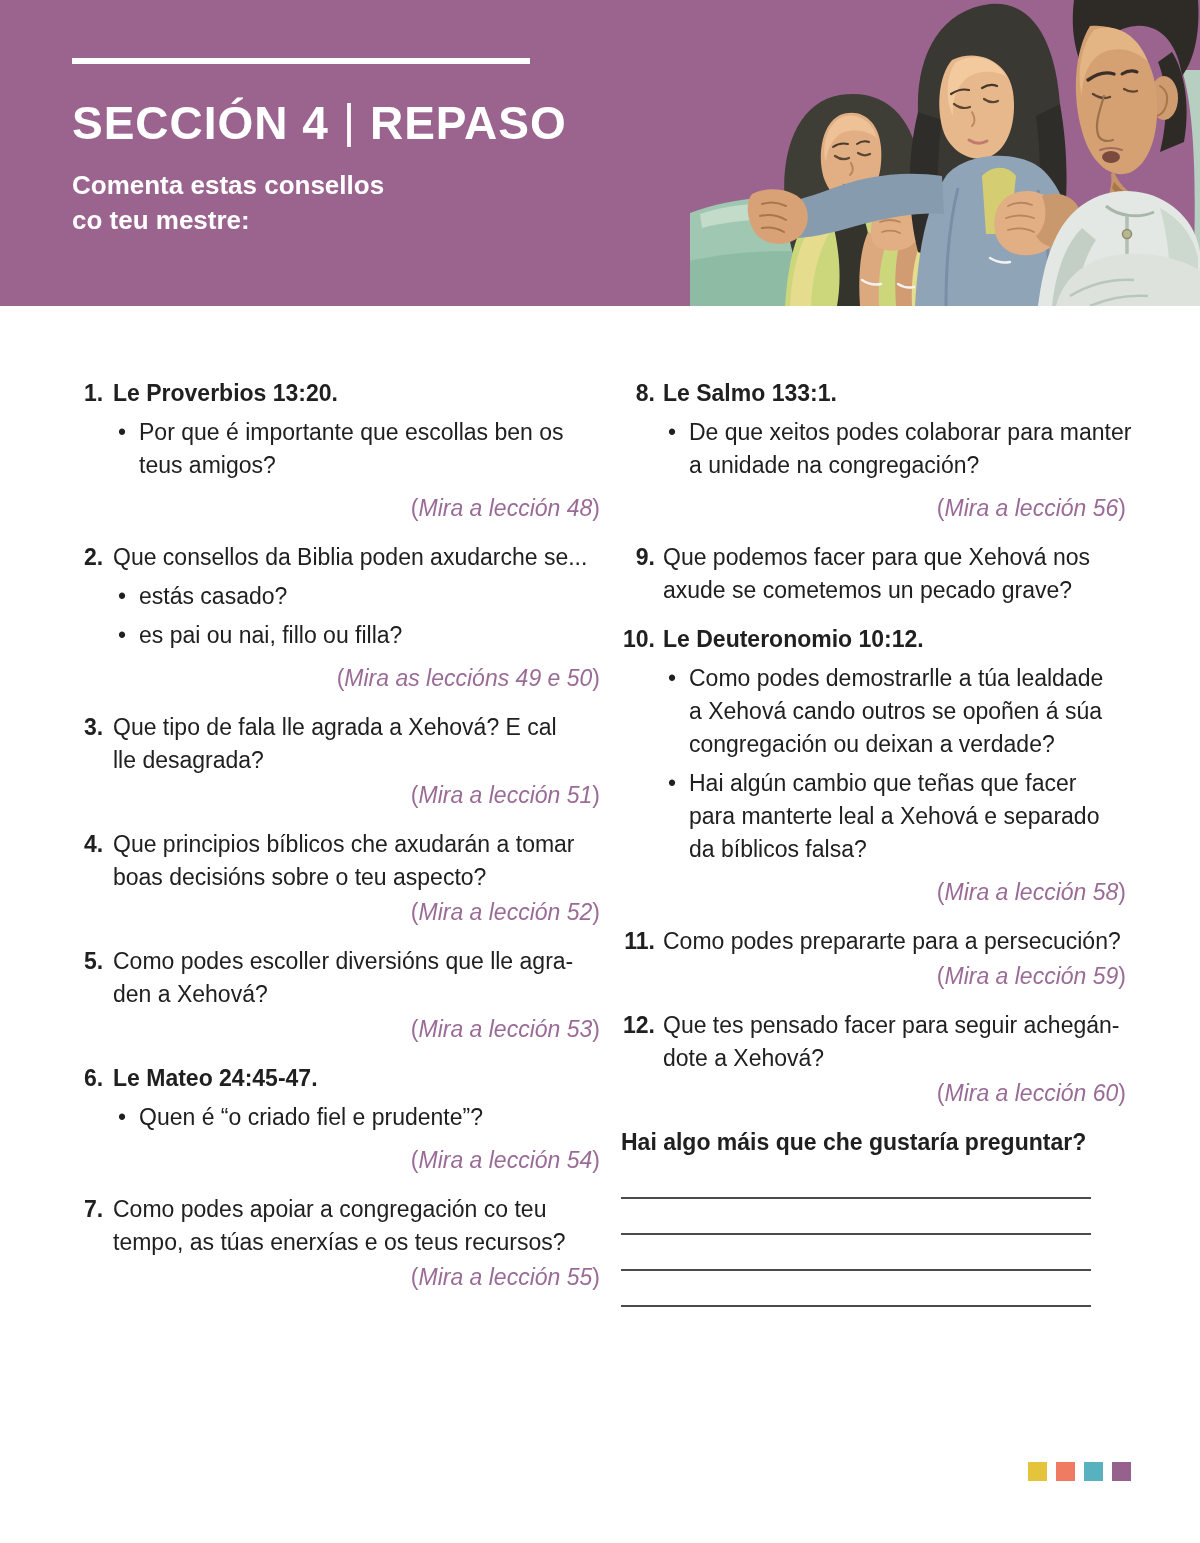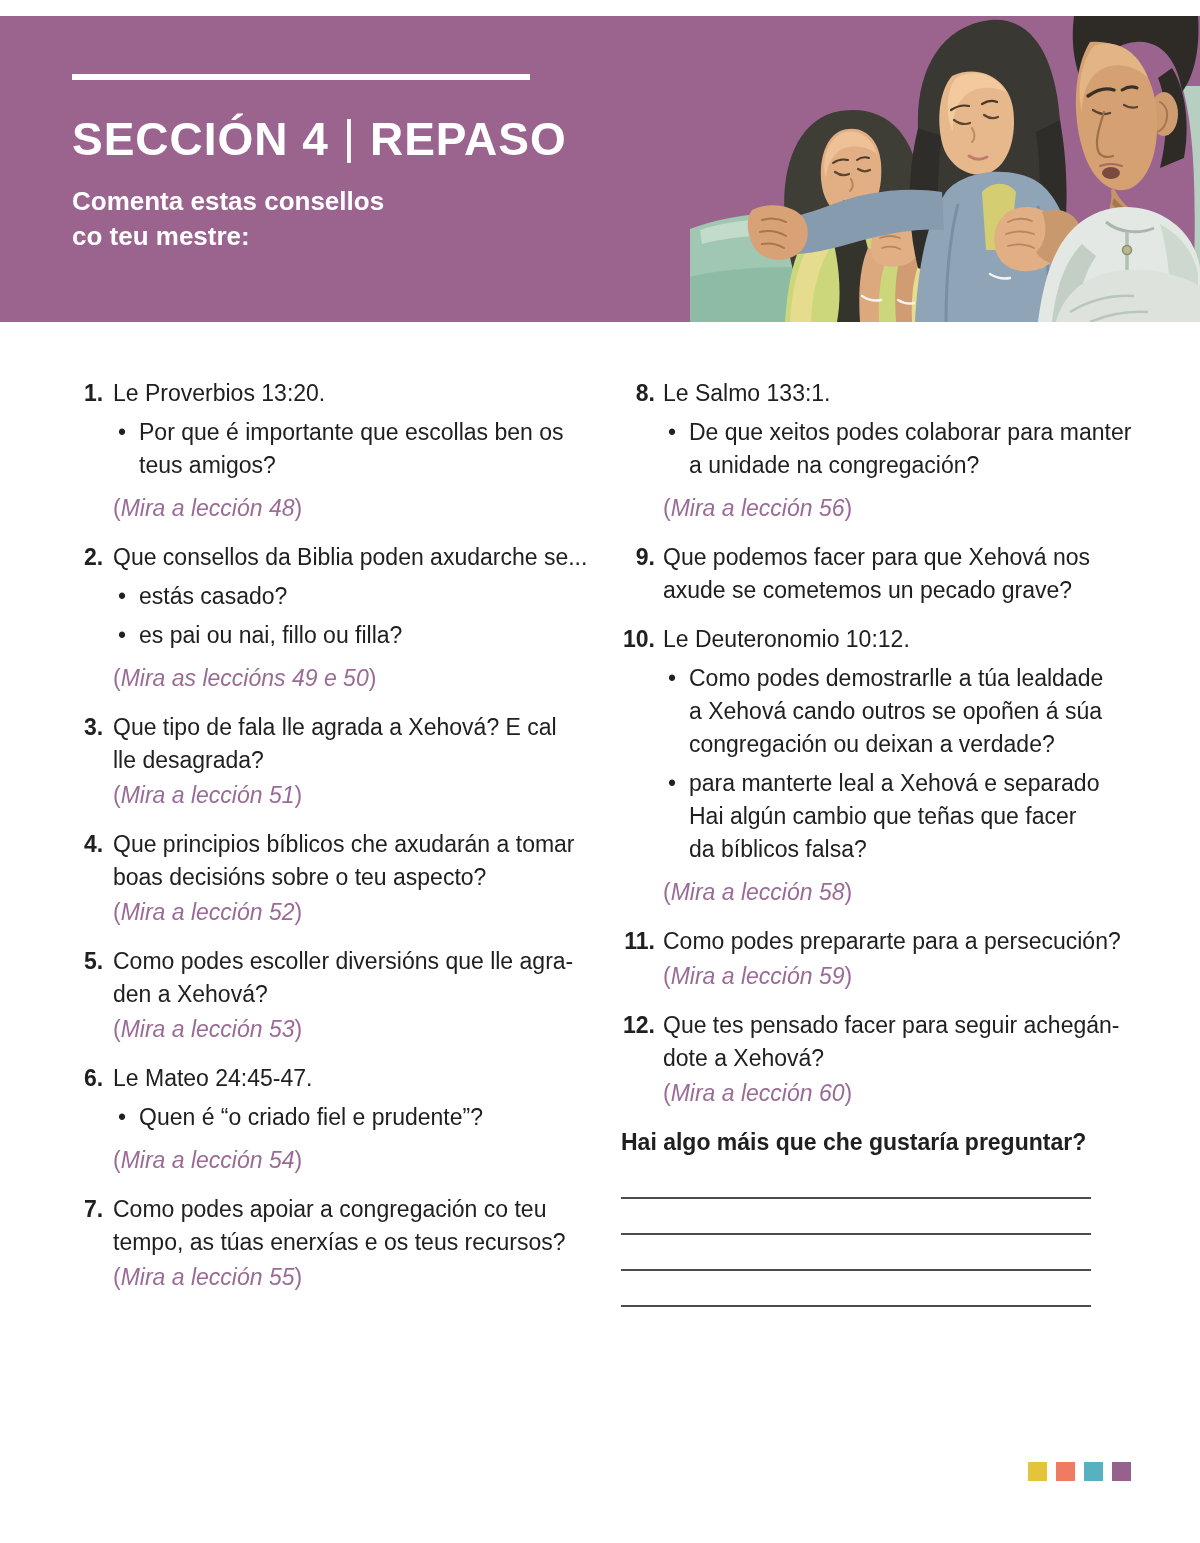--- a/index.html
+++ b/index.html
@@ -1,45 +1,45 @@
 <!DOCTYPE html>
 <html><head>
 <meta charset="utf-8">
 <style>
   html,body{margin:0;padding:0;}
   .page{
     position:relative; width:1200px; height:1543px; background:#ffffff;
     font-family:"Liberation Sans", sans-serif; color:#202020; overflow:hidden;
   }
   
-  .band{position:absolute; left:0; top:16px; width:1200px; height:306px;}
+  .band{position:absolute; left:0; top:0; width:1200px; height:306px;}
   .band-rule{position:absolute; left:72px; top:58px; width:458px; height:6px; background:#ffffff;}
   .band-title{
     position:absolute; left:72px; top:96px; color:#ffffff;
     font-size:46px; font-weight:bold; letter-spacing:1px; white-space:nowrap;
   }
   .band-title .divider{font-weight:400; padding:0 14px; position:relative; top:-2px;}
   .band-subtitle{position:absolute; left:72px; top:168px; color:#ffffff;
     font-size:26px; font-weight:bold; line-height:35px;}
   .band-art{position:absolute; right:0; top:0; width:510px; height:306px;}
   
   .col{position:absolute; top:377px; font-size:23px; line-height:33px;}
   .col-left{left:84px; width:516px;}
   .col-right{left:621px; width:505px;}
   .q{display:flex; margin-top:16px;}
   .q:first-child{margin-top:0;}
   .q-num{font-weight:bold; flex:0 0 auto;}
   .col-left .q-num{width:29px;}
   .col-right .q-num{width:34px; text-align:right; margin-right:8px;}
   .q-body{flex:1 1 auto; min-width:0;}
-  .q-head{font-weight:normal; white-space:nowrap;}
+  .q-head{font-weight:bold; white-space:nowrap;}
   .q-line{white-space:nowrap;}
   .bullet-row{display:flex; margin-top:6px;}
   .bullet-marker{flex:0 0 26px; padding-left:5px; box-sizing:border-box;}
-  .ref{color:#9a6b96; margin-top:2px; white-space:nowrap;}
+  .ref{color:#9a6b96; margin-top:2px; white-space:nowrap;text-align:right;}
   .ref.spaced{margin-top:10px;}
   .ref .ref-italic{font-style:italic;}
   .ref .paren{font-style:normal;}
   
   .extra-heading{font-weight:bold; margin-top:16px; white-space:nowrap;}
   .answer-lines{margin-top:4px;}
   .answer-line{width:470px; height:34px; border-bottom:2px solid #4c4c4c;}
   
   .markers{position:absolute; left:1028px; top:1462px; display:flex; gap:9px;}
   .marker{width:19px; height:19px;}
@@ -256,22 +256,22 @@
             <div class="bullet-marker">•</div>
             <div>
               <div class="q-line">Como podes demostrarlle a túa lealdade</div>
               <div class="q-line">a Xehová cando outros se opoñen á súa</div>
               <div class="q-line">congregación ou deixan a verdade?</div>
             </div>
           </div>
           <div class="bullet-row">
             <div class="bullet-marker">•</div>
             <div>
+              <div class="q-line">Hai algún cambio que teñas que facer</div>
               <div class="q-line">para manterte leal a Xehová e separado</div>
-              <div class="q-line">Hai algún cambio que teñas que facer</div>
               <div class="q-line">da bíblicos falsa?</div>
             </div>
           </div>
           <div class="ref spaced"><span class="paren">(</span><span class="ref-italic">Mira a lección 58</span><span class="paren">)</span></div>
         </div>
       </div>
       <div class="q">
         <div class="q-num">11.</div>
         <div class="q-body">
           <div class="q-line">Como podes prepararte para a persecución?</div>

